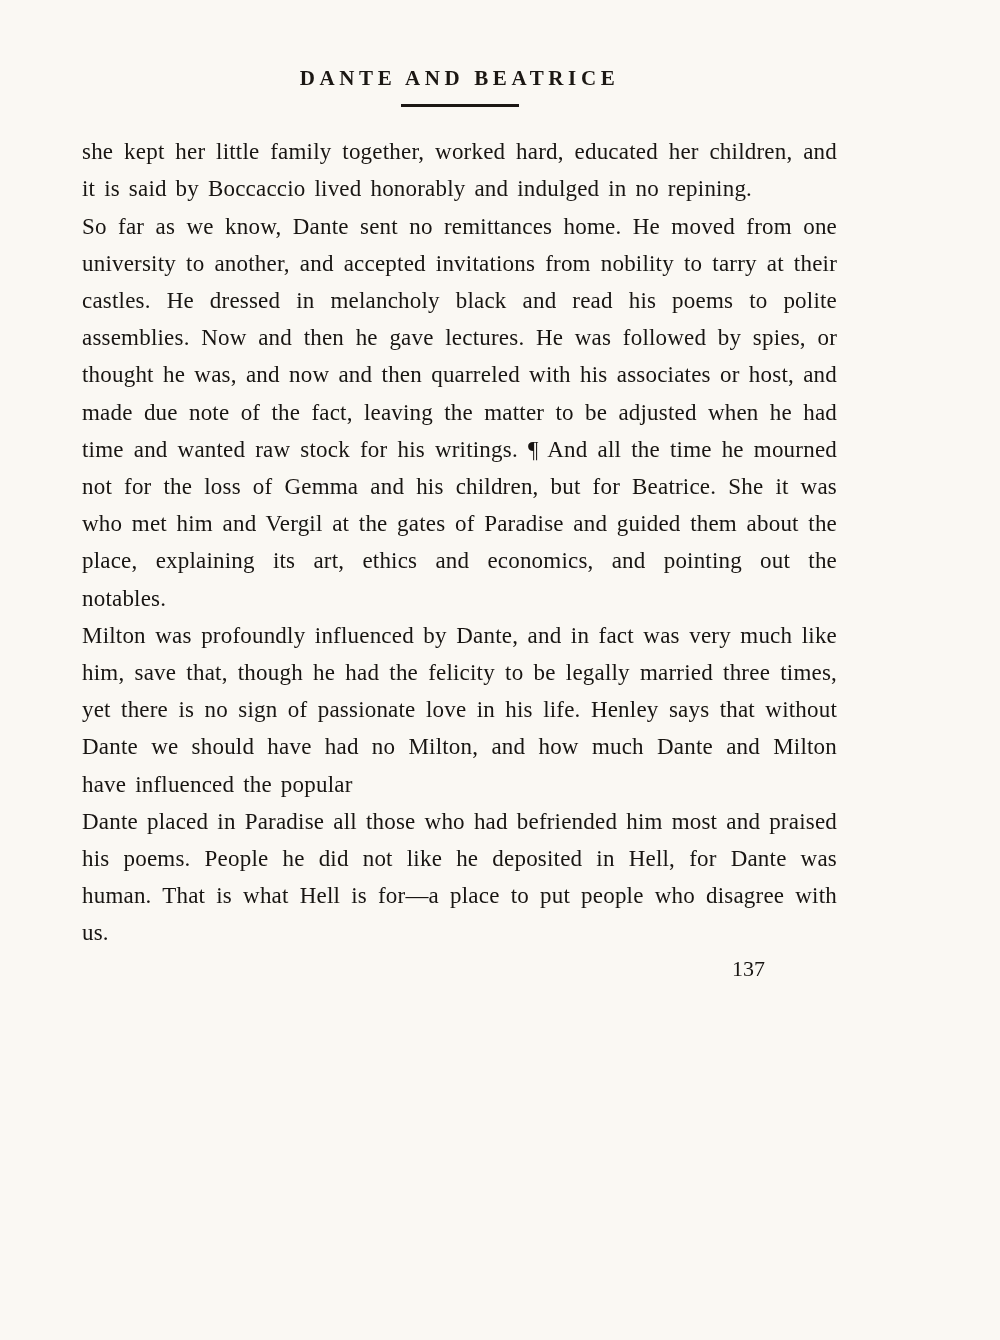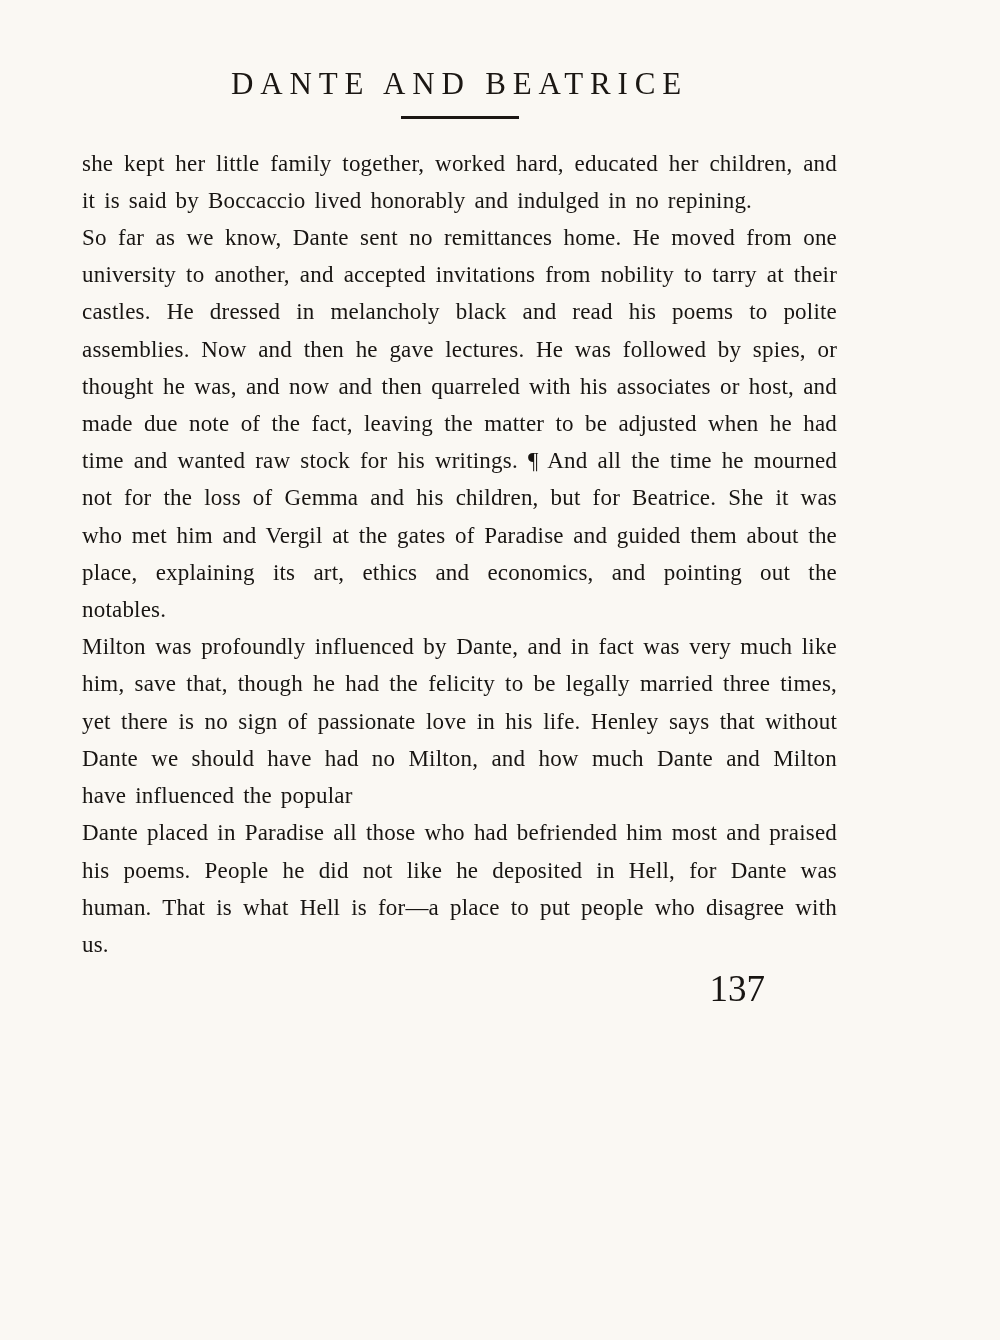--- a/index.html
+++ b/index.html
@@ -17,22 +17,22 @@
     padding: 66px 163px 0 82px;
     font-family: "Liberation Serif", "DejaVu Serif", serif;
     color: #181512;
     overflow: hidden;
   }
   .heading-wrap {
     text-align: center;
     margin-bottom: 26px;
   }
   h1.book-title {
-    font-size: 31px;
-    font-weight: normal;
+    font-size: 21px;
+    font-weight: bold;
     letter-spacing: 0.22em;
     margin: 0;
     line-height: 1.15;
     white-space: nowrap;
     color: #1b1713;
   }
   .title-rule {
     width: 118px;
     height: 3px;
     background: #1b1713;
@@ -43,21 +43,21 @@
     font-size: 23px;
     line-height: 37.2px;
     text-align: justify;
     text-justify: inter-word;
     word-spacing: 3px;
     letter-spacing: 0.2px;
   }
   .page-number {
     text-align: right;
     padding-right: 72px;
-    font-size: 37px;
+    font-size: 22px;
     margin-top: 4px;
     color: #181512;
   }
 </style>
 </head>
 <body>
 
 <div class="page">
 
   <div class="heading-wrap">

